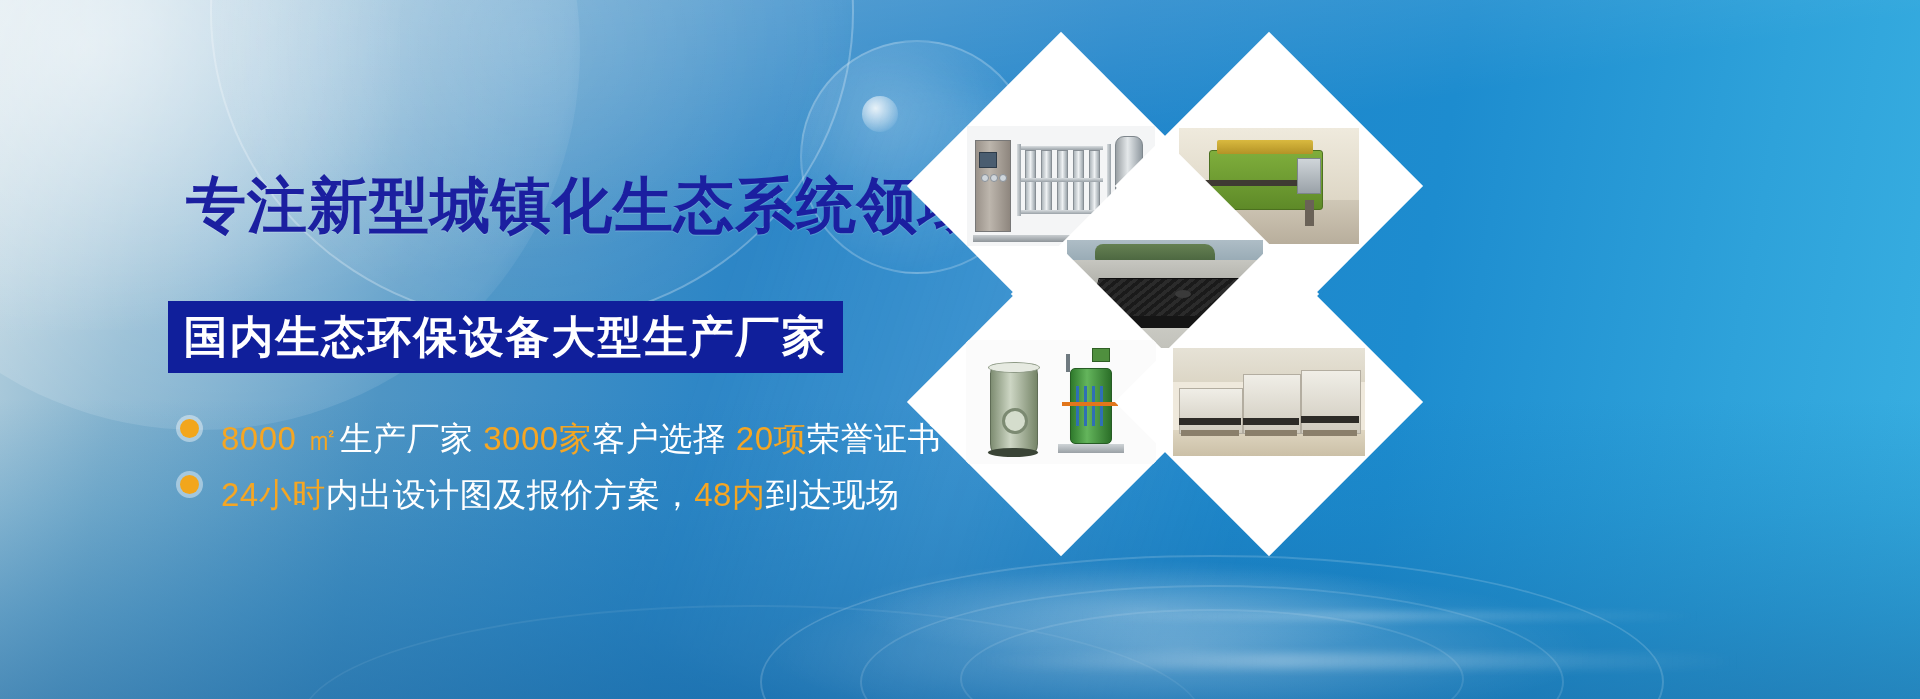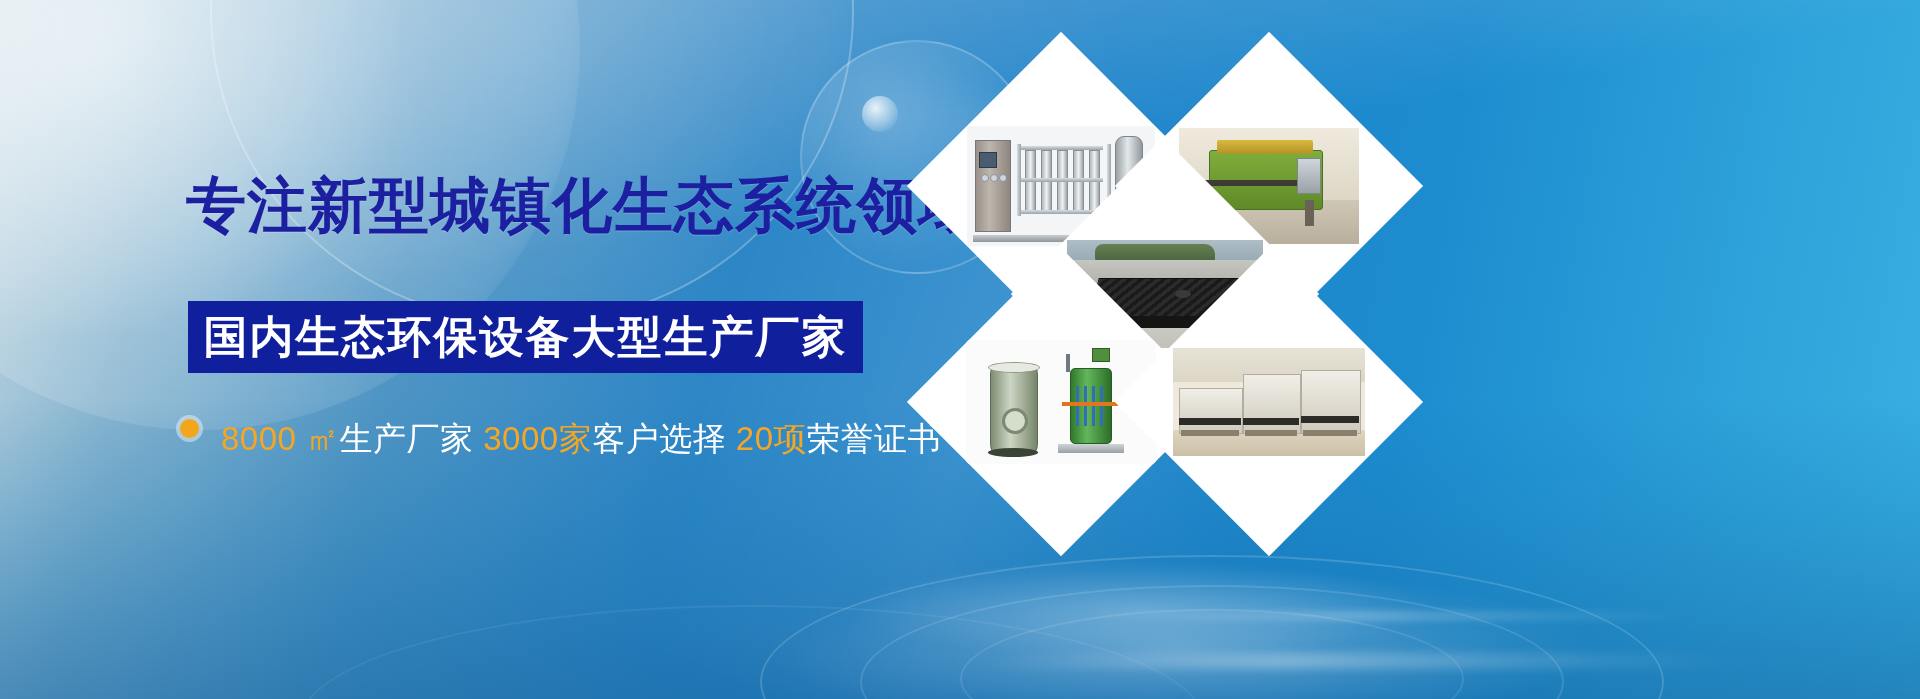--- a/index.html
+++ b/index.html
@@ -79,21 +79,21 @@
     position:absolute;left:186px;top:176px;
     font-size:60px;font-weight:bold;color:#1b1fa0;
     letter-spacing:1px;white-space:nowrap;line-height:1;
     text-shadow:0 1px 0 rgba(255,255,255,0.18);
   }
   .subhead{
     position:absolute;left:196px;top:248px;
     font-size:35px;color:#1b1fa0;letter-spacing:3px;white-space:nowrap;line-height:1;
   }
   .slogan-box{
-    position:absolute;left:188px;top:301px;width:675px;height:72px;
+    position:absolute;left:168px;top:301px;width:675px;height:72px;
     background:#101f9b;
     display:flex;align-items:center;justify-content:center;
   }
   .slogan-text{
     font-size:44px;font-weight:bold;color:#ffffff;letter-spacing:2px;white-space:nowrap;line-height:1;
   }
 
   .bullets{position:absolute;left:180px;top:404px;}
   .bullet-row{display:flex;align-items:center;height:48px;margin-bottom:8px;white-space:nowrap;}
   .dot{
@@ -220,20 +220,26 @@
 
     <div class="bullets">
 
       <div class="bullet-row">
         <span class="dot"></span>
         <span class="btext">
           <span class="hi">8000 ㎡</span><span>生产厂家 </span><span class="hi">3000家</span><span>客户选择 </span><span class="hi">20项</span><span>荣誉证书</span>
         </span>
       </div>
 
+      <div class="bullet-row">
+        <span class="dot"></span>
+        <span class="btext">
+          <span class="hi">24小时</span><span>内出设计图及报价方案，</span><span class="hi">48内</span><span>到达现场</span>
+        </span>
+      </div>
 
     </div>
   </div>
 
   <div class="collage">
 
     <div class="dia d1">
       <div class="inner">
         <div class="photo p1">
           <div class="cabinet"></div>

